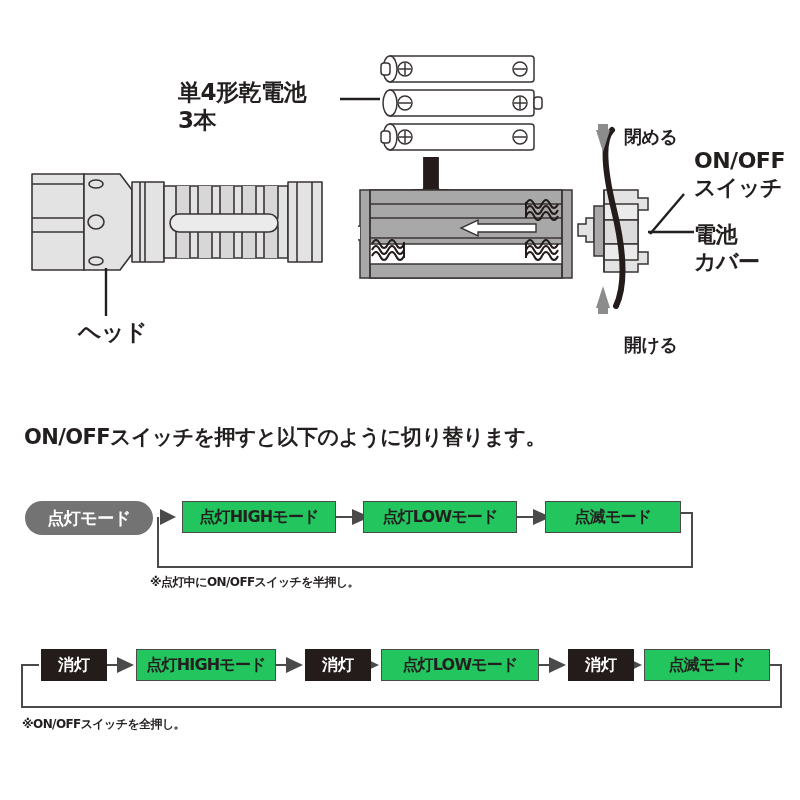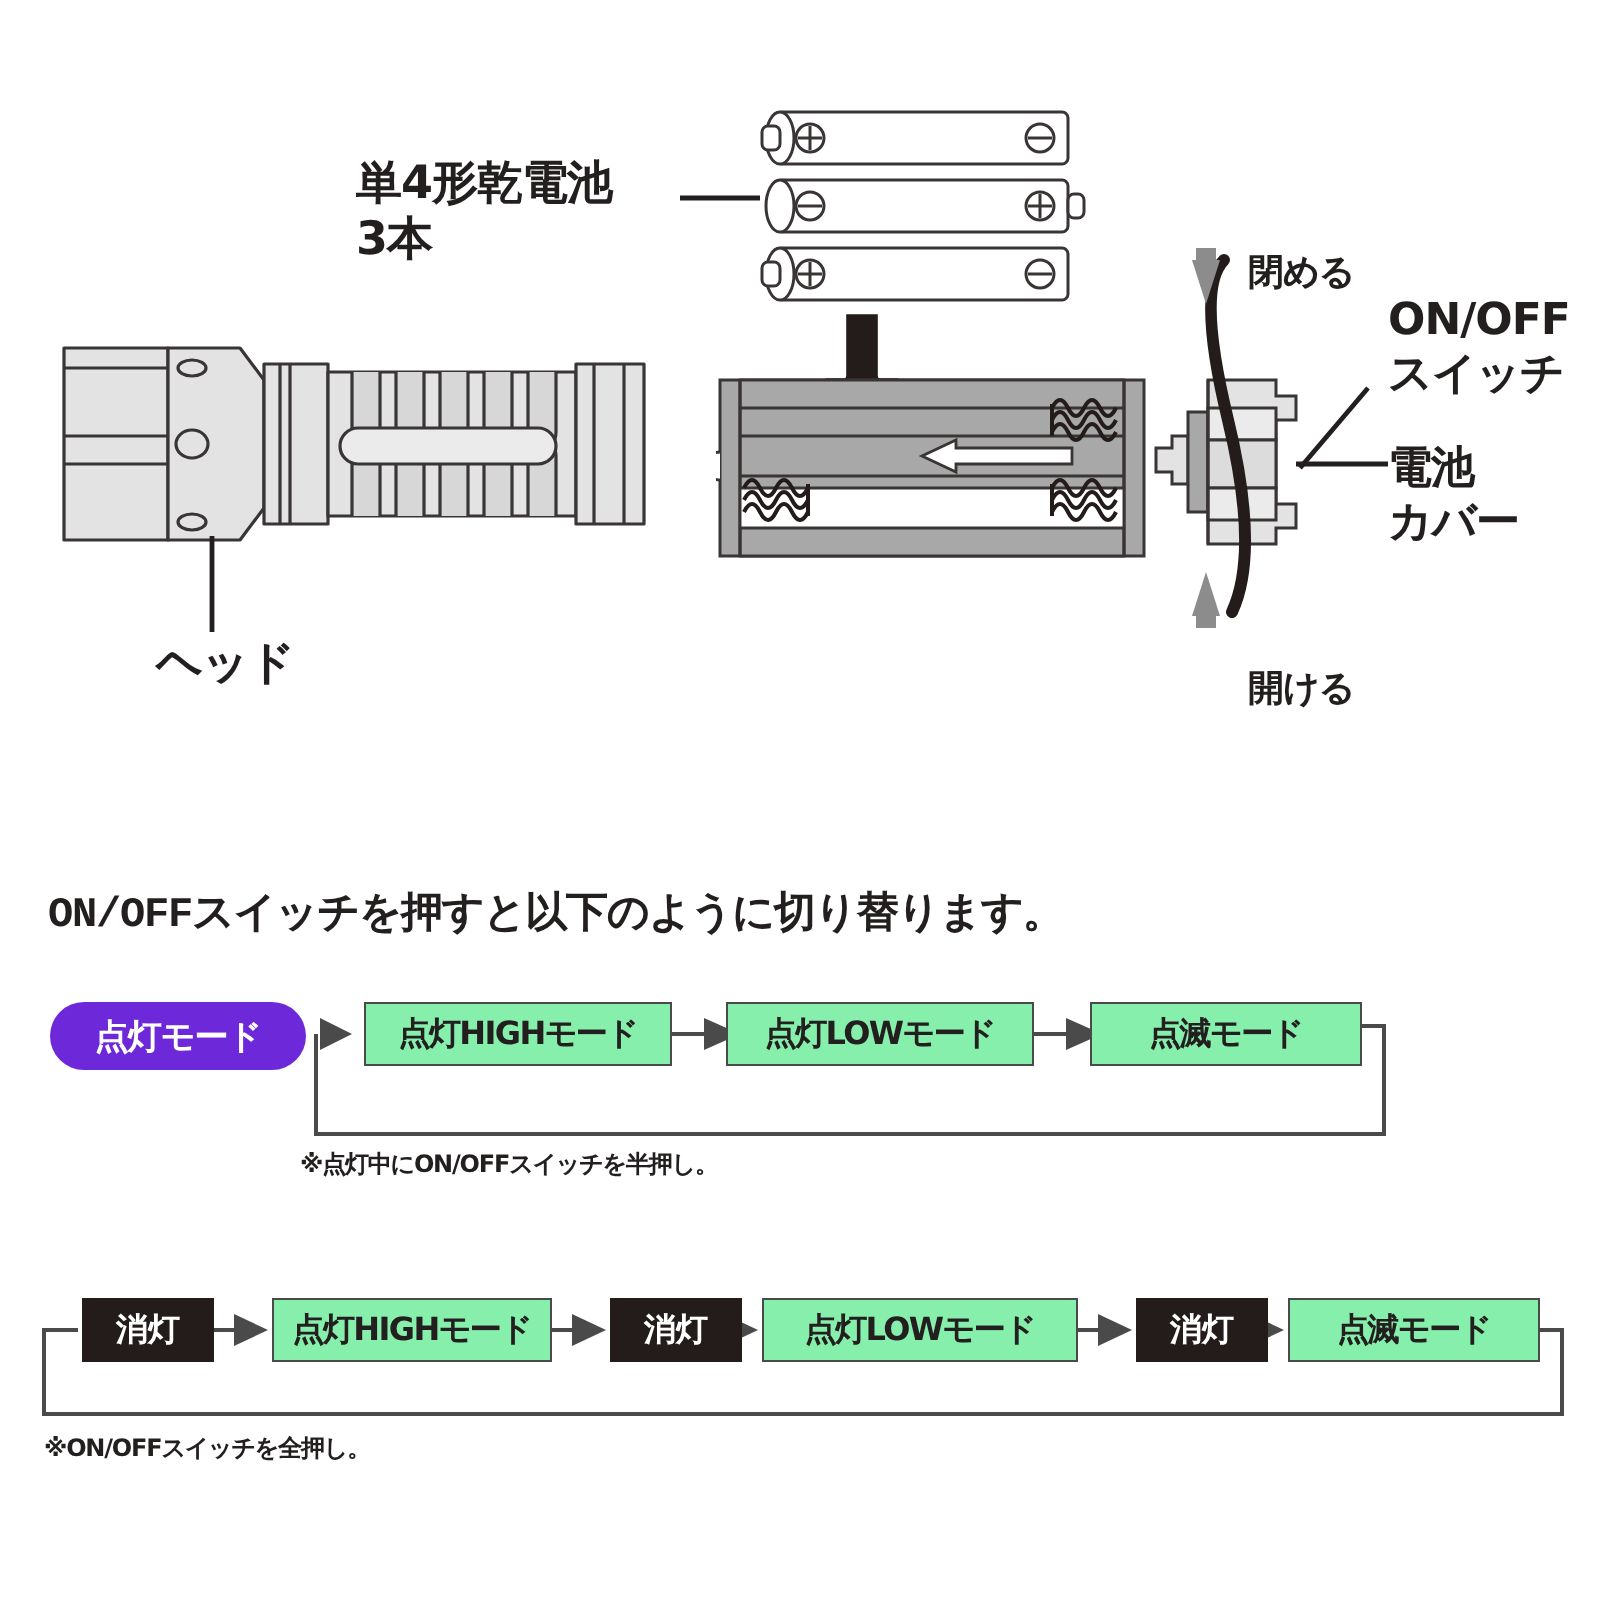--- a/index.html
+++ b/index.html
@@ -31,34 +31,34 @@
     white-space: pre-line;
   }
   .lbl-big   { font-size: 23px; letter-spacing: -0.5px; }
   .lbl-mid   { font-size: 18px; letter-spacing: -0.5px; }
   .lbl-head  { font-size: 22px; letter-spacing: -0.5px; }
   .lbl-sent  { font-size: 21px; letter-spacing: -0.6px; }
   .lbl-note  { font-size: 12px; letter-spacing: -0.6px; }
 
   
   .pill {
-    background: #6d28d9;
+    background: #737373;
     color: #ffffff;
     border-radius: 17px;
     font-family: "DejaVu Sans", "Liberation Sans", sans-serif;
     font-weight: 700;
     font-size: 17px;
     letter-spacing: -0.5px;
     display: flex;
     align-items: center;
     justify-content: center;
     box-sizing: border-box;
   }
   .nodebox {
-    background: #86efac;
+    background: #22c55e;
     border: 1.6px solid #4a4a4a;
     color: #231f1f;
     font-family: "DejaVu Sans", "Liberation Sans", sans-serif;
     font-weight: 700;
     font-size: 16px;
     letter-spacing: -0.8px;
     display: flex;
     align-items: center;
     justify-content: center;
     box-sizing: border-box;
@@ -242,21 +242,21 @@
     <svg class="abs" style="left:648px;top:226px;" width="50" height="12" viewBox="0 0 50 12">
       <line x1="0" y1="6" x2="46" y2="6" stroke="#231f1f" stroke-width="2.4"></line>
     </svg>
 
     <div class="abs jp lbl-head" style="left:694px;top:148px;">ON/OFF
 スイッチ</div>
     <div class="abs jp lbl-head" style="left:694px;top:222px;">電池
 カバー</div>
   </div>
 
-  <div class="abs jp lbl-sent" style="left:24px;top:446px;font-family:Liberation Mono, monospace;">ON/OFFスイッチを押すと以下のように切り替ります。</div>
+  <div class="abs jp lbl-sent" style="left:24px;top:425px;">ON/OFFスイッチを押すと以下のように切り替ります。</div>
 
   <div class="abs" style="left:0;top:495px;width:800px;height:105px;">
 
     <svg class="abs" style="left:0;top:0;" width="800" height="105" viewBox="0 0 800 105">
       <g stroke="#4a4a4a" stroke-width="2" fill="none">
 
         <path d="M681 18 L692 18 L692 72 L158 72 L158 22"></path>
 
         <line x1="336" y1="22" x2="352" y2="22"></line>
         <line x1="517" y1="22" x2="533" y2="22"></line>

